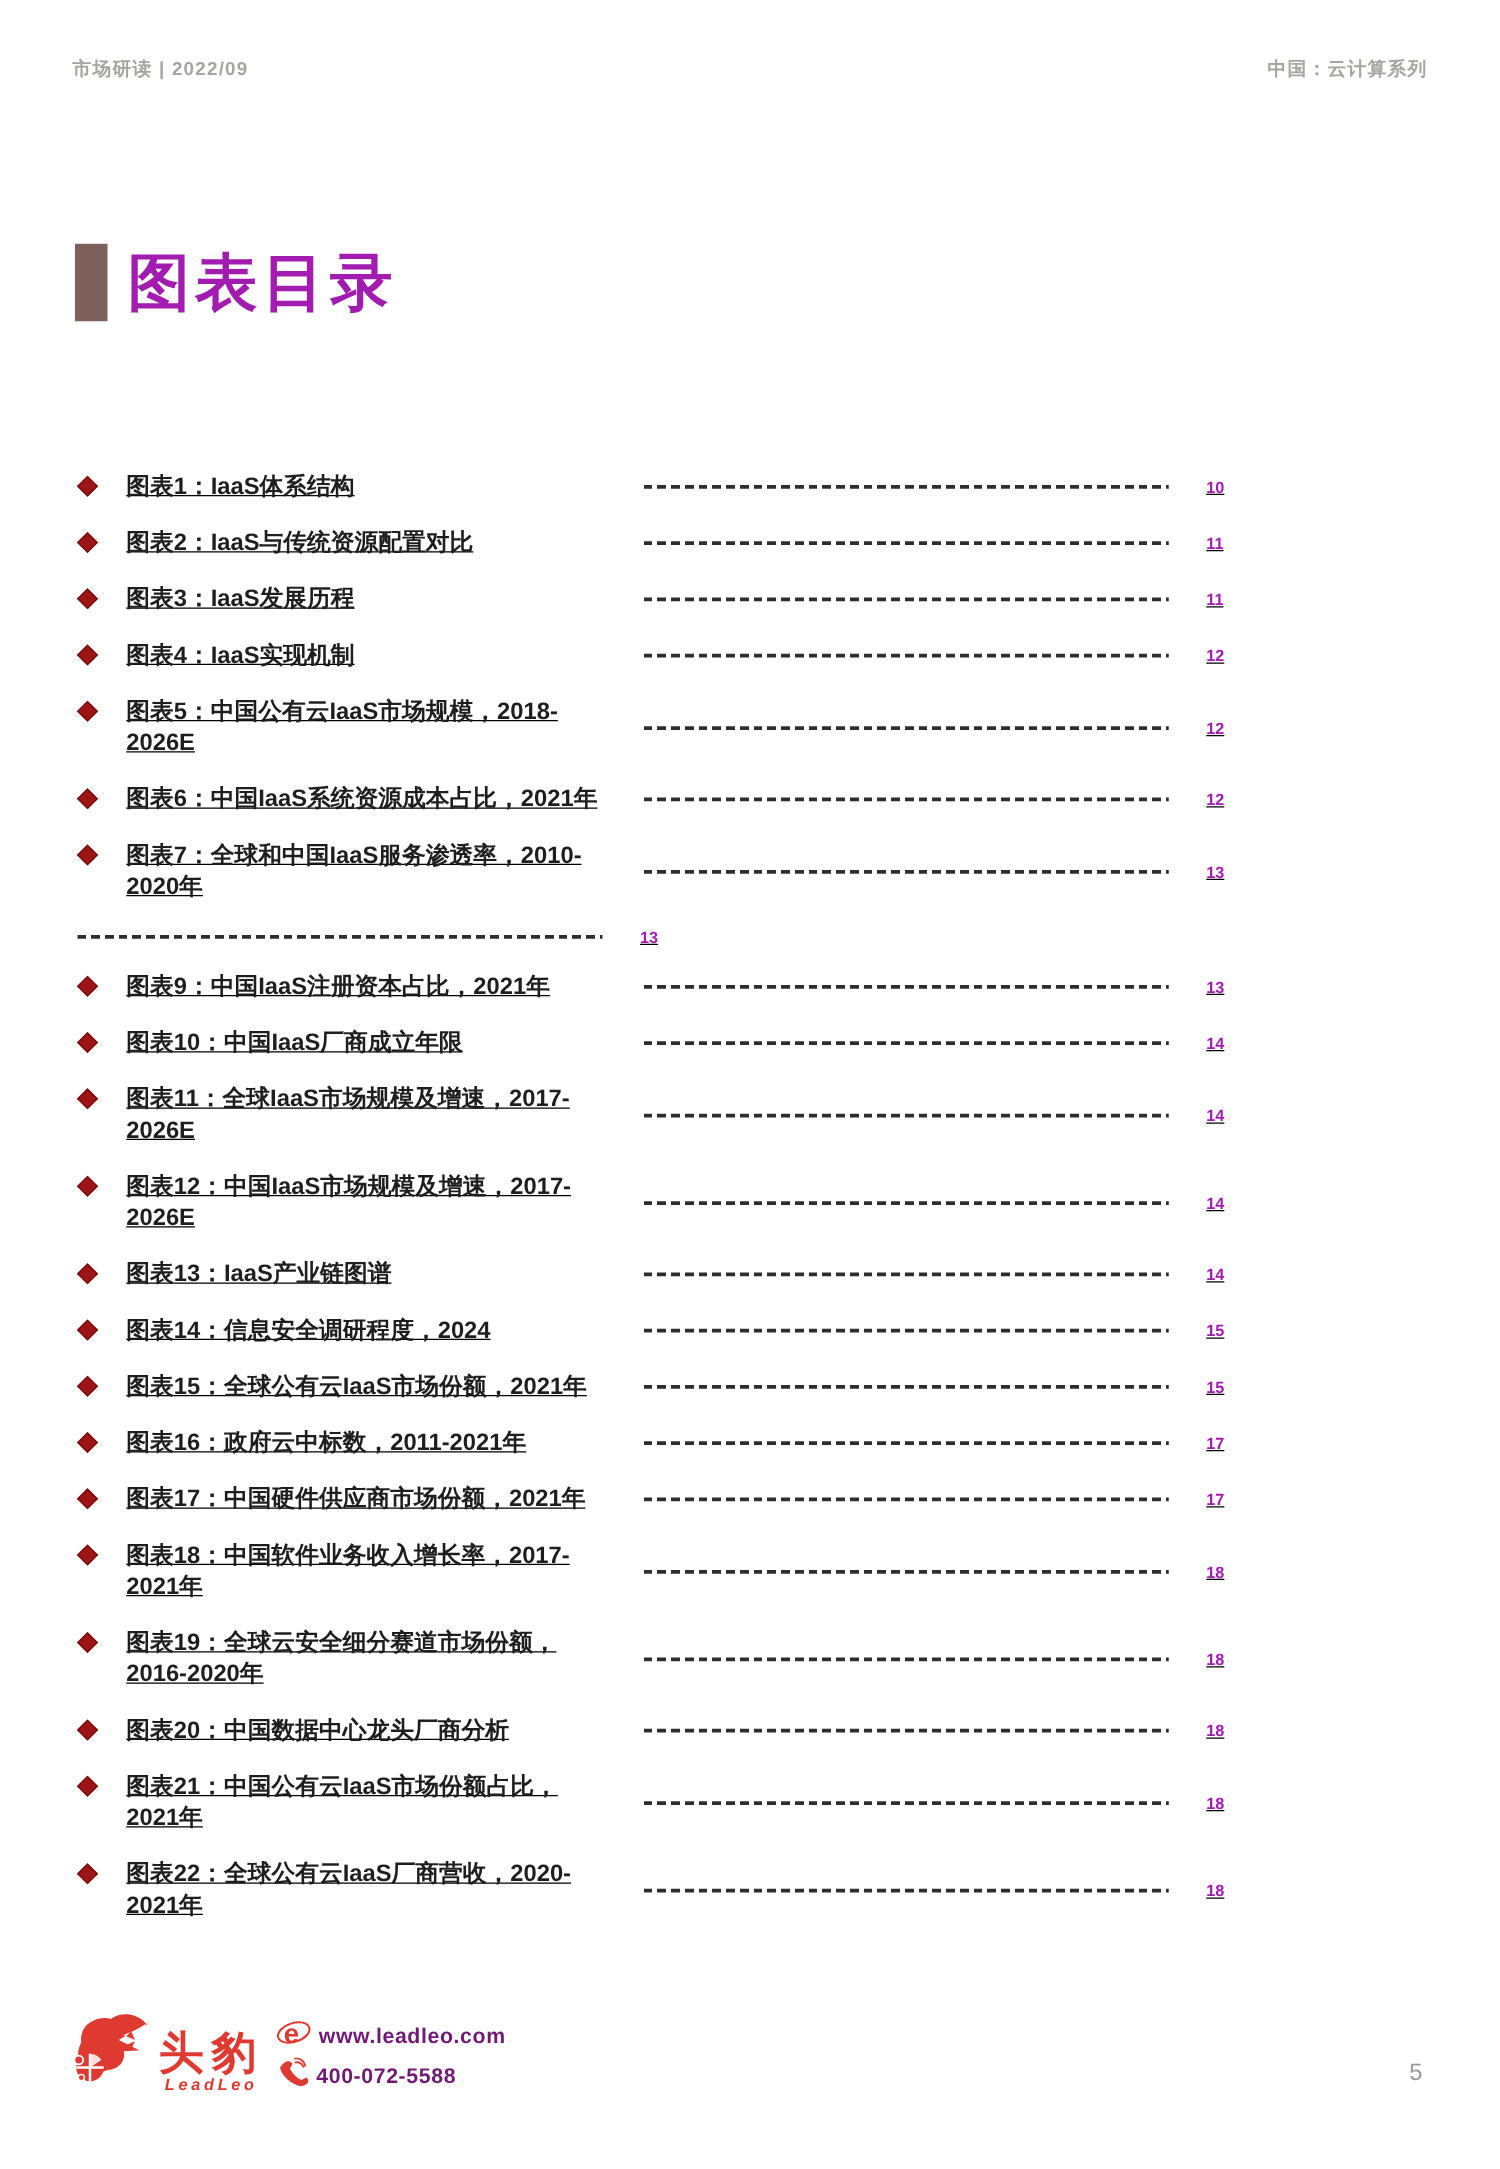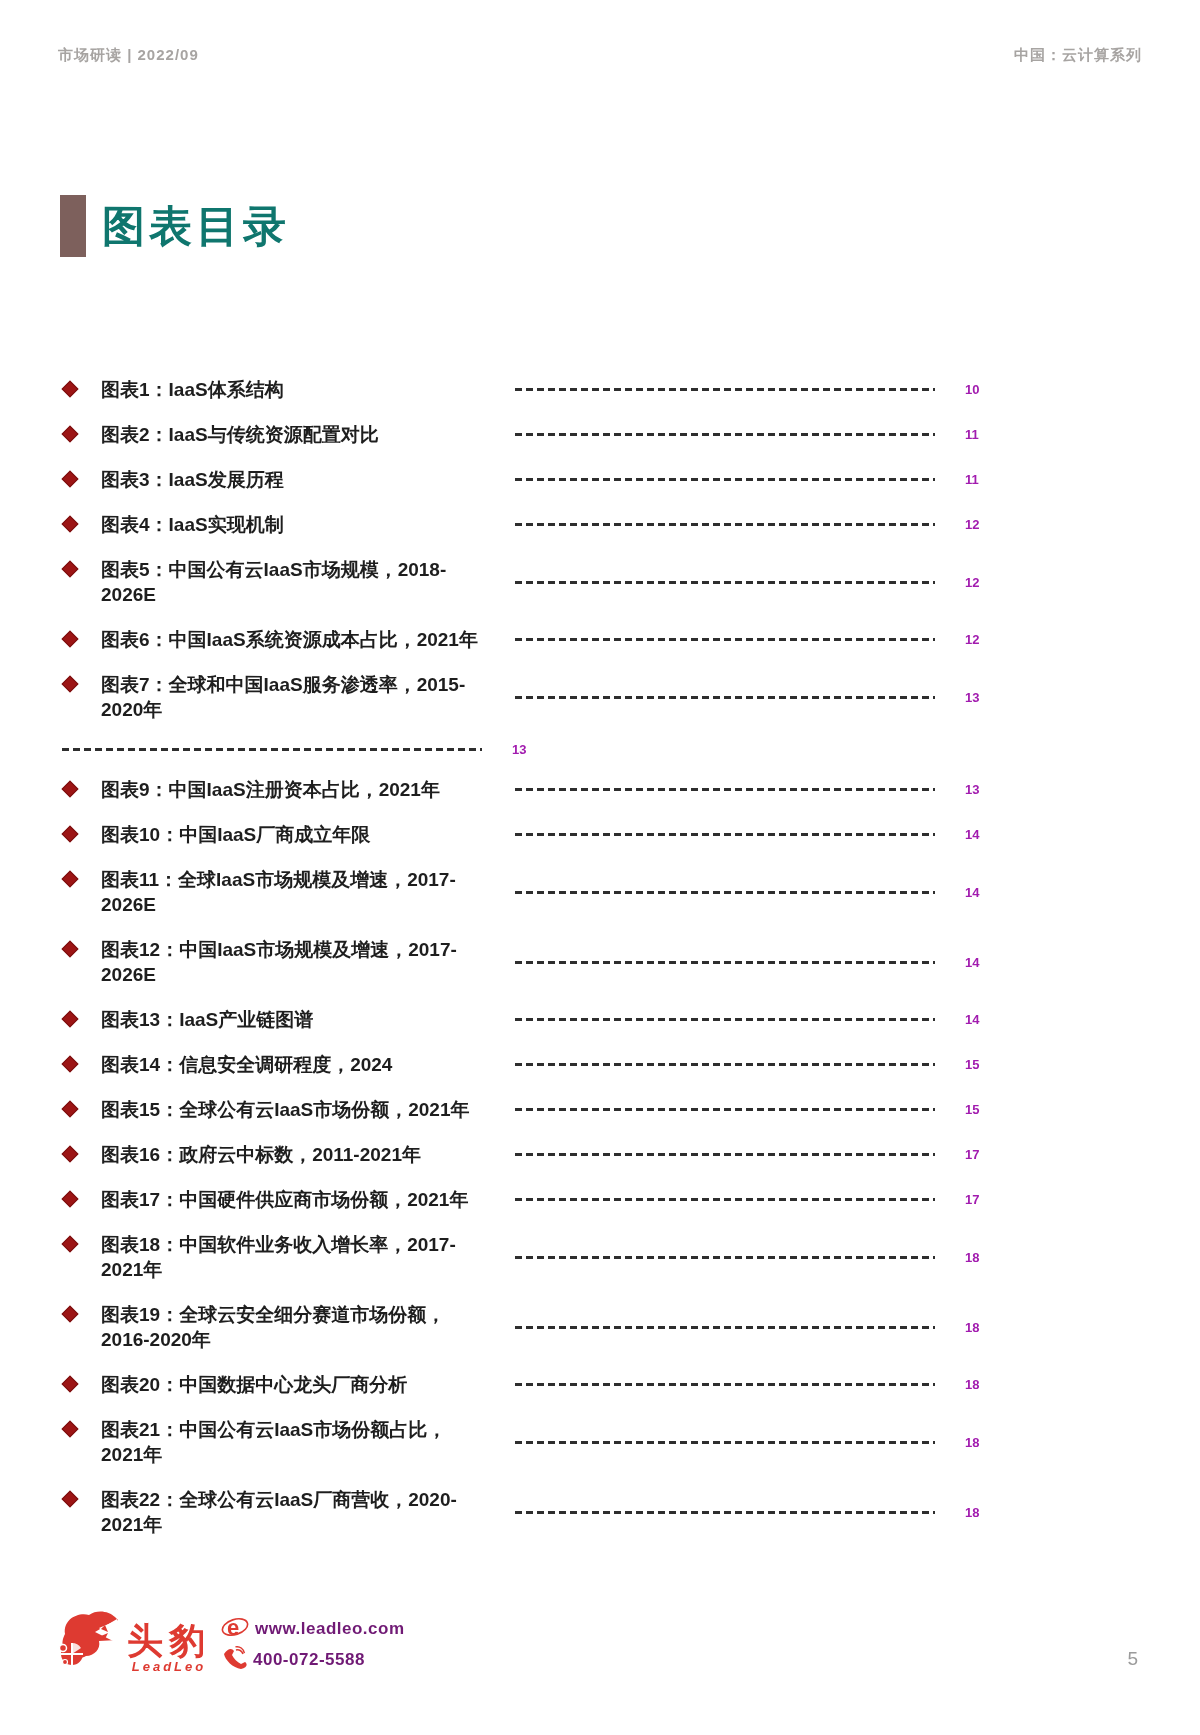--- a/index.html
+++ b/index.html
@@ -16,28 +16,28 @@
     display:flex; justify-content:space-between;
     padding:46px 58px 0 58px;
     font-size:15px; font-weight:bold;
     color:#a7a4a2; letter-spacing:1px;
   }
 
   
   .title-row { display:flex; align-items:center; margin:130px 0 0 60px; }
   .title-block { width:26px; height:62px; background:#7d605c; margin-right:16px; }
   .title-text {
-    font-size:43px; font-weight:bold; color:#0f766e; letter-spacing:4px;
+    font-size:50px; font-weight:bold; color:#a21caf; letter-spacing:4px;
     line-height:62px;
     text-align:center;
   }
 
   
   .toc { margin:110px 60px 0 62px; }
-  .toc-item { display:flex; align-items:center; padding:10px 0; }
+  .toc-item { display:flex; align-items:center; padding:10px 0;text-decoration:underline; }
   .toc-left { flex:0 0 453px; display:flex; align-items:flex-start; }
   .bullet {
     flex:0 0 12px; width:12px; height:12px;
     background:#9c1414; border:1px solid #7a0f0f;
     transform:rotate(45deg);
     margin:6px 0 0 2px;
   }
   .toc-label {
     margin-left:25px; width:405px;
     font-size:19px; font-weight:bold; color:#1e1e1e;
@@ -133,21 +133,21 @@
       <span class="bullet"></span>
       <span class="toc-label">图表6：中国IaaS系统资源成本占比，2021年</span>
     </div>
     <span class="toc-leader"></span>
     <span class="toc-page">12</span>
   </div>
 
   <div class="toc-item">
     <div class="toc-left">
       <span class="bullet"></span>
-      <span class="toc-label">图表7：全球和中国IaaS服务渗透率，2015-
+      <span class="toc-label">图表7：全球和中国IaaS服务渗透率，2010-
 2020年</span>
     </div>
     <span class="toc-leader"></span>
     <span class="toc-page">13</span>
   </div>
 
   <div class="toc-item">
     <span class="toc-leader"></span>
     <span class="toc-page">13</span>
   </div>

